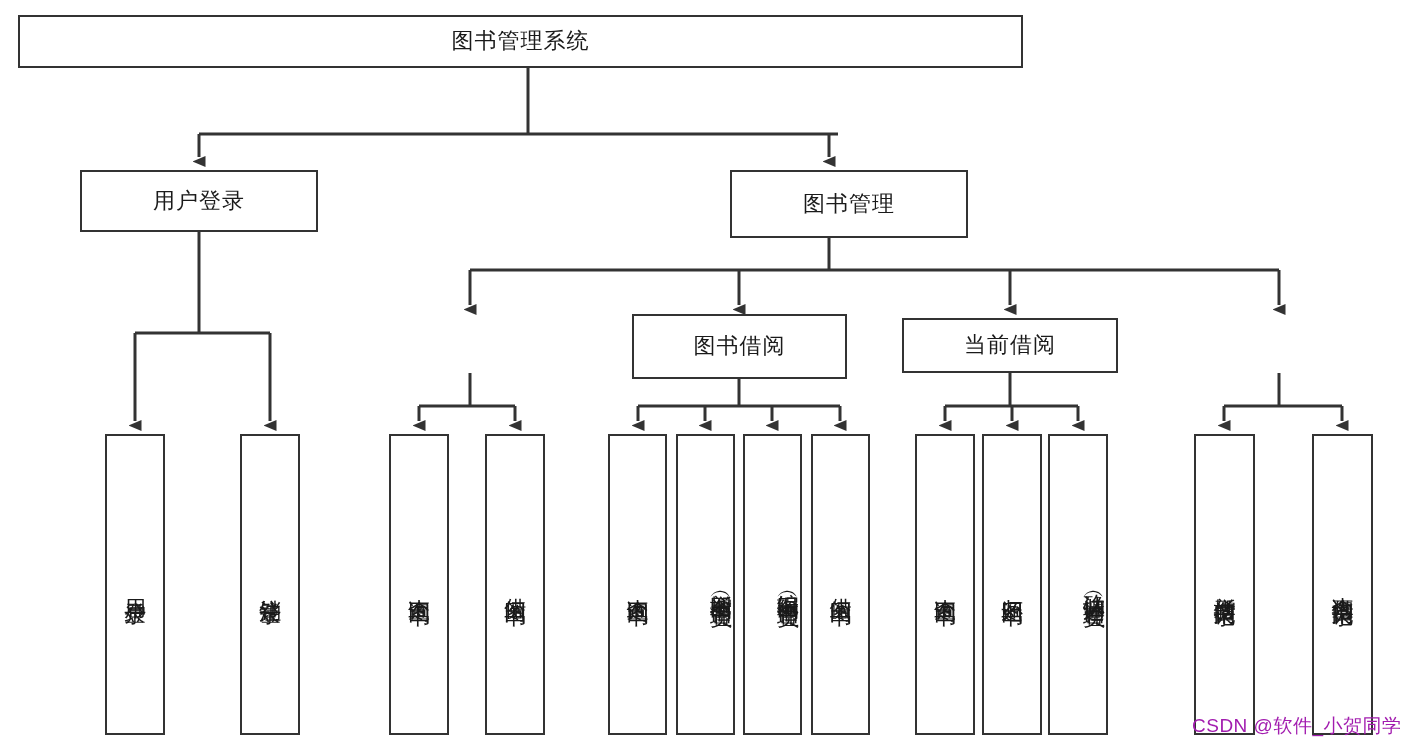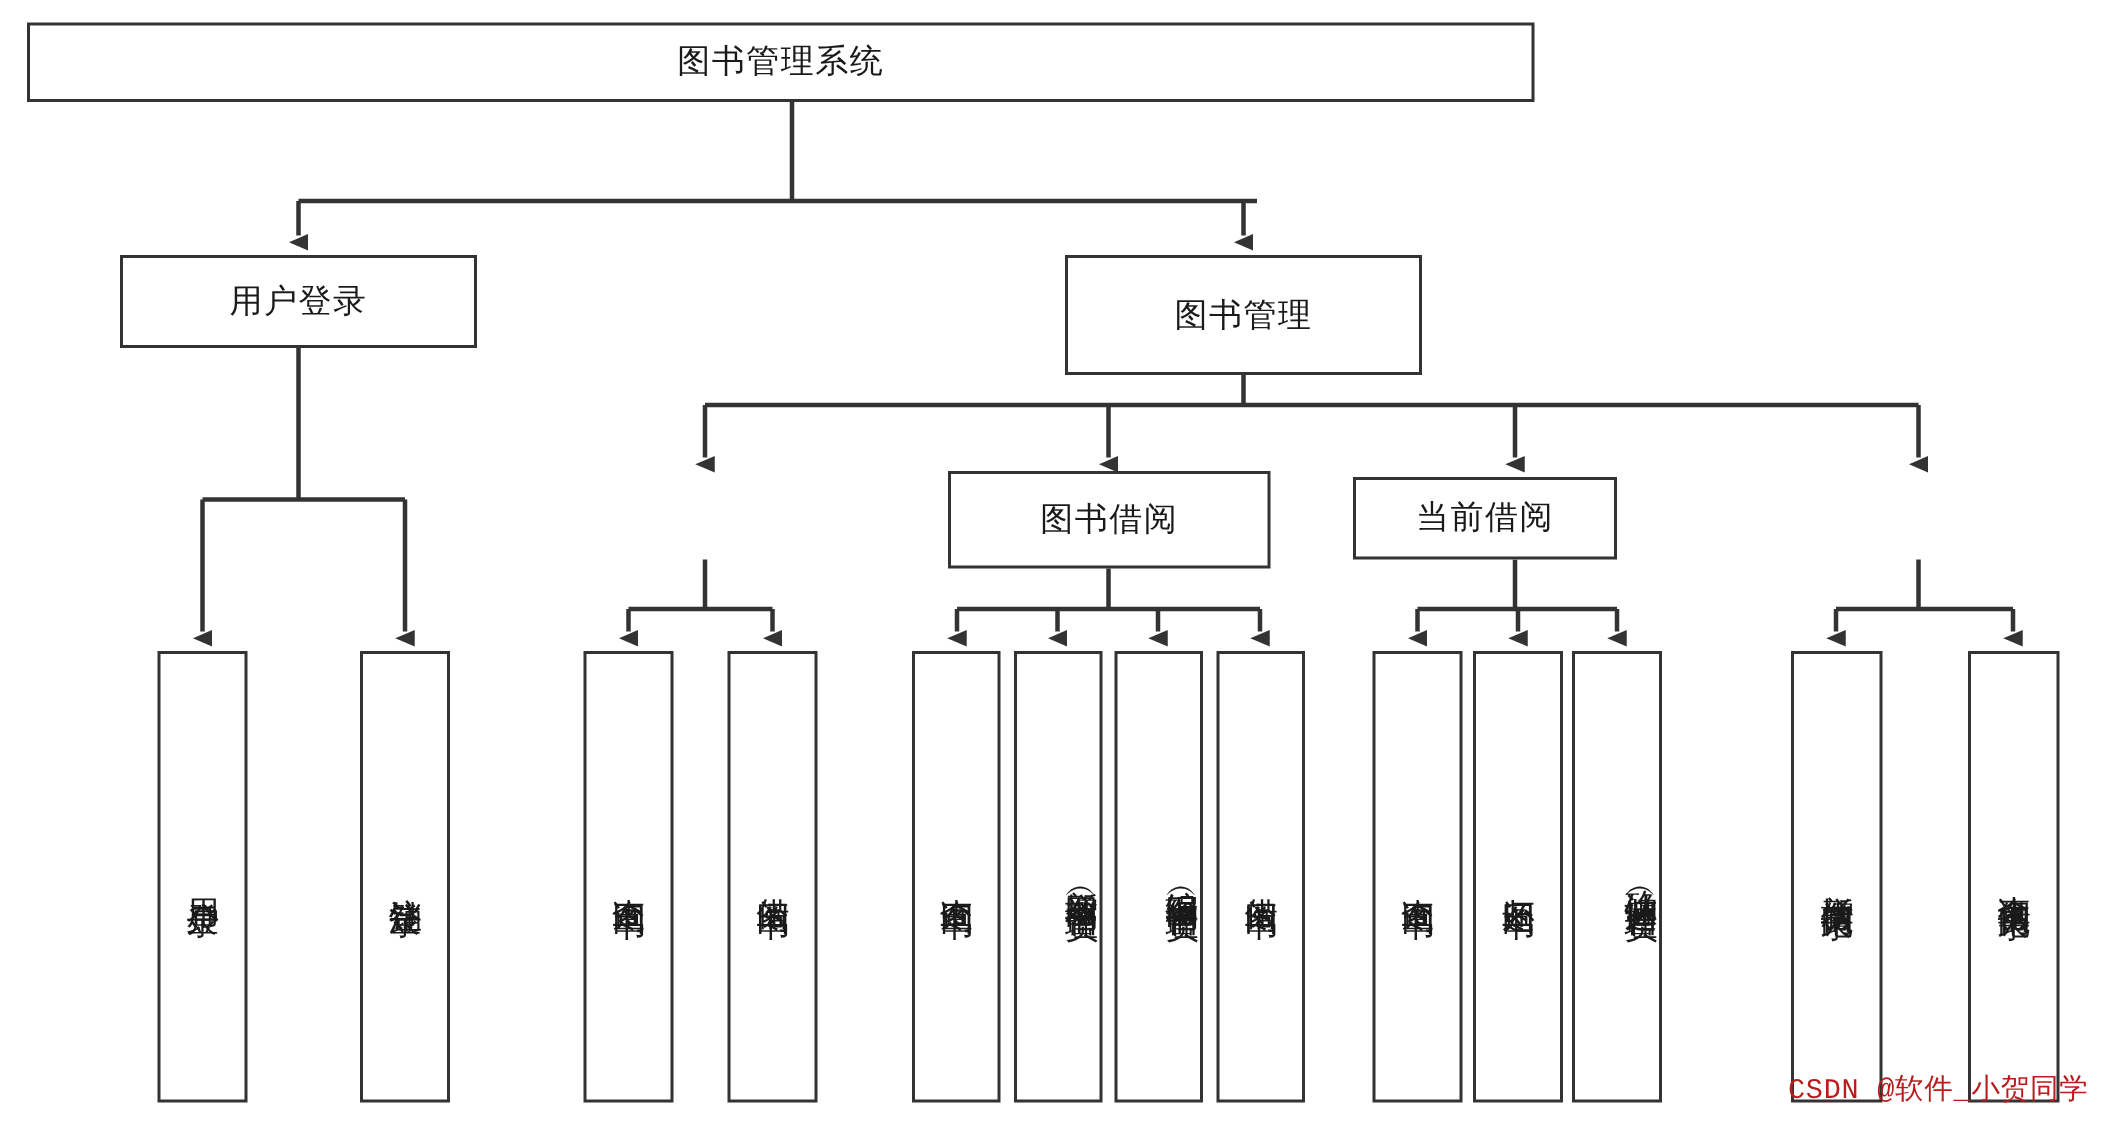--- a/index.html
+++ b/index.html
@@ -52,26 +52,25 @@
     justify-content: center;
   }
   .node.vert.topstart {
     align-items: flex-start;
   }
   .node-root {
     font-size: 23px;
   }
   .watermark {
     position: absolute;
-    color: #b91c1c;
+    color: #a21caf;
     font-size: 19px;
     letter-spacing: 0.5px;
     white-space: nowrap;
     user-select: none;
-    font-family: Liberation Mono, monospace;
   }
 </style>
 </head>
 <body>
 
 <div id="canvas">
 
   <svg id="edges" viewBox="0 0 1405 747">
     <defs>
       <marker id="arrow" markerWidth="11" markerHeight="13" refX="1" refY="6.5" orient="auto" markerUnits="userSpaceOnUse">
@@ -118,24 +117,24 @@
       <path d="M1279,373 L1279,406"></path>
       <path d="M1224,406 L1342,406"></path>
       <path d="M1224,406 L1224,421" marker-end="url(#arrow)"></path>
       <path d="M1342,406 L1342,421" marker-end="url(#arrow)"></path>
     </g>
   </svg>
 
   <div class="node horiz node-root" style="left:18px; top:15px; width:1005px; height:53px;">图书管理系统</div>
 
   <div class="node horiz" style="left:80px; top:170px; width:238px; height:62px;">用户登录</div>
-  <div class="node horiz" style="left:710px; top:170px; width:238px; height:80px;">图书管理</div>
+  <div class="node horiz" style="left:730px; top:170px; width:238px; height:68px;">图书管理</div>
 
   <div class="node horiz" style="left:632px; top:314px; width:215px; height:65px;">图书借阅</div>
-  <div class="node horiz" style="left:902px; top:318px; width:176px; height:55px;text-align:center;">当前借阅</div>
+  <div class="node horiz" style="left:902px; top:318px; width:216px; height:55px;text-align:center;">当前借阅</div>
 
   <div class="node vert" style="left:105px; top:434px; width:60px; height:301px; align-items:center;">用户登录</div>
   <div class="node vert" style="left:240px; top:434px; width:60px; height:301px; align-items:center;">注销登录</div>
 
   <div class="node vert" style="left:389px; top:434px; width:60px; height:301px; align-items:center;">查询图书</div>
   <div class="node vert" style="left:485px; top:434px; width:60px; height:301px; align-items:center;">借阅图书</div>
 
   <div class="node vert" style="left:608px; top:434px; width:59px; height:301px; align-items:center;">查询图书</div>
   <div class="node vert topstart" style="left:676px; top:434px; width:59px; height:301px;">新增图书（管理员）</div>
   <div class="node vert topstart" style="left:743px; top:434px; width:59px; height:301px;">编辑图书（管理员）</div>

